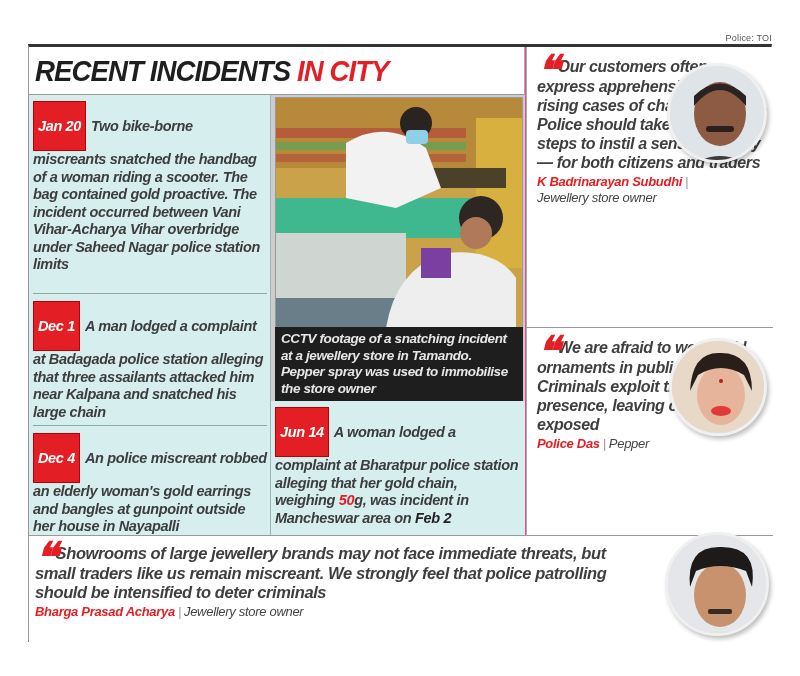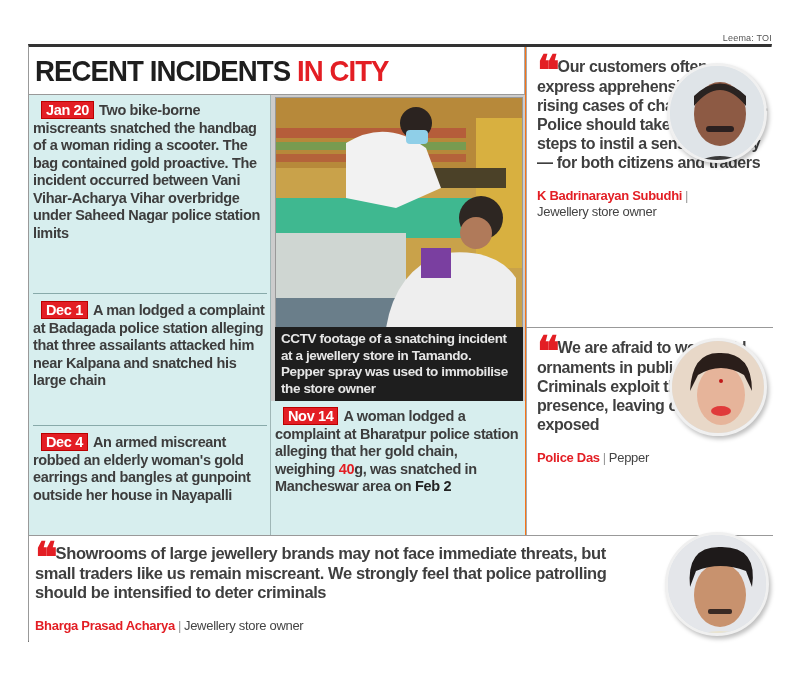--- a/index.html
+++ b/index.html
@@ -3,85 +3,85 @@
   <meta charset="utf-8">
   <style>
     * { box-sizing: border-box; margin: 0; padding: 0; }
     html, body { width: 800px; height: 676px; background: #ffffff; overflow: hidden; }
     body { position: relative; font-family: "Liberation Sans", sans-serif; color: #3a3a3a; }
 
     .credit { position: absolute; right: 28px; top: 33px; font-size: 9px; color: #555; letter-spacing: 0.2px; }
 
     .frame { position: absolute; left: 28px; top: 44px; width: 744px; height: 598px;
              border-top: 3px solid #333; border-left: 1px solid #999; border-right: 1px solid #999;
-             border-bottom: 2px solid #666; background: #f97316; }
+             border-bottom: 2px solid #666; background: #ec4899; font-style: italic; }
 
     
     .headline { position: absolute; left: 0; top: 0; width: 496px; height: 48px;
                 border-right: 1px solid #aaa; border-bottom: 1px solid #999; background: #fff; }
     .headline h1 { position: absolute; left: 6px; top: 7px; font-family: "Liberation Sans", sans-serif;
                    font-weight: bold; font-size: 30px; letter-spacing: -1px; color: #1e1e1e;
                    transform: scaleX(0.92); transform-origin: left center; white-space: nowrap; }
     .headline h1 .red { color: #e31e24; }
 
     .col-left { position: absolute; left: 0; top: 48px; width: 242px; height: 440px; background: #d7eeee;
                 border-right: 1px solid #9fb6b6; }
     .incident { position: absolute; left: 0; width: 242px; padding: 6px 4px 0 4px;
                 font-size: 14.5px; line-height: 17.5px; color: #3d3d3d; font-weight: bold; letter-spacing: -0.35px; }
     .incident + .divider { }
     .divider { position: absolute; left: 4px; width: 234px; height: 1px; background: #8aa; }
-    .date-tag { display: inline-block; background: #e31e24; color: #fff; padding: 0 4px; font-weight: bold;
-                font-size: 14.5px; line-height: 16px; margin-right: 5px; border: 1px solid #b00; margin-left: 8px; }
+    .date-tag { display: inline-block; background: #e31e24; color: #fff; padding: 16px 4px; font-weight: bold;
+                font-size: 14.5px; line-height: 16px; margin-right: 5px; border: 1px solid #b00; }
 
     .photo-wrap { position: absolute; left: 242px; top: 48px; width: 254px; height: 306px; background: #ccc; overflow: hidden; padding-left: 12px; }
     .photo { position: absolute; left: 4px; top: 2px; width: 248px; height: 232px; overflow: hidden; border: 1px solid #999; }
     .caption { position: absolute; left: 4px; top: 232px; width: 248px; height: 74px; background: #1e1e1e;
                color: #e6e6e6; font-size: 13.5px; line-height: 16.5px; padding: 4px 6px; font-weight: bold; letter-spacing: -0.4px; }
 
     .col-mid-lower { position: absolute; left: 242px; top: 354px; width: 254px; height: 134px; background: #d7eeee; }
 
     
     .quote-box { position: absolute; left: 497px; width: 247px; background: #fff; }
     .quote-text { font-size: 16px; line-height: 19px; font-weight: bold; color: #3f3f3f; letter-spacing: -0.4px; }
     .quote-mark { display: inline-block; color: #e31e24; font-family: "DejaVu Serif", serif; font-size: 42px;
                   line-height: 20px; height: 20px; vertical-align: top; margin-right: 4px; letter-spacing: -6px; position: relative; top: 4px; }
-    .author { font-size: 13px; line-height: 16px; color: #444; margin-top: 16px; letter-spacing: -0.3px; }
+    .author { font-size: 13px; line-height: 16px; color: #444; margin-top: 2px; letter-spacing: -0.3px; }
     .author .name { color: #e31e24; font-weight: bold; }
     .author .sep { color: #999; margin: 0 3px; }
 
     .avatar { position: absolute; border-radius: 50%; border: 3px solid #f0f0f0;
               box-shadow: 2px 3px 4px rgba(0,0,0,0.25); overflow: hidden; background: #dde3e8; }
 
     .hline { position: absolute; height: 1px; background: #999; }
 
     .bottom-box { position: absolute; left: 0; top: 488px; width: 744px; height: 108px; background: #fff;
                   border-top: 1px solid #999; }
   </style>
 </head>
 <body>
 
-<div class="credit">Leema: TOI</div>
+<div class="credit">Police: TOI</div>
 
 <div class="frame">
 
   <div class="headline">
     <h1><span>RECENT INCIDENTS </span><span class="red">IN CITY</span></h1>
   </div>
 
   <div class="col-left">
     <div class="incident" style="top:0;">
       <span class="date-tag">Jan 20</span><span>Two bike-borne miscreants snatched the handbag of a woman riding a scooter. The bag contained gold proactive. The incident occurred between Vani Vihar-Acharya Vihar overbridge under Saheed Nagar police station limits</span>
     </div>
     <div class="divider" style="top:198px;"></div>
     <div class="incident" style="top:200px;">
       <span class="date-tag">Dec 1</span><span>A man lodged a complaint at Badagada police station alleging that three assailants attacked him near Kalpana and snatched his large chain</span>
     </div>
     <div class="divider" style="top:330px;"></div>
     <div class="incident" style="top:332px;">
-      <span class="date-tag">Dec 4</span><span>An armed miscreant robbed an elderly woman's gold earrings and bangles at gunpoint outside her house in Nayapalli</span>
+      <span class="date-tag">Dec 4</span><span>An police miscreant robbed an elderly woman's gold earrings and bangles at gunpoint outside her house in Nayapalli</span>
     </div>
   </div>
 
   <div class="photo-wrap">
     <div class="photo">
       <svg width="248" height="232" viewBox="0 0 248 232" xmlns="http://www.w3.org/2000/svg">
         <rect width="248" height="232" fill="#c9a24a"></rect>
         <rect x="0" y="0" width="248" height="70" fill="#b7893a"></rect>
         <rect x="0" y="30" width="190" height="10" fill="#b34a3a" opacity="0.7"></rect>
         <rect x="0" y="44" width="190" height="8" fill="#5da35a" opacity="0.7"></rect>
@@ -98,21 +98,21 @@
         <circle cx="205" cy="120" r="22" fill="#2d2622"></circle>
         <circle cx="200" cy="135" r="16" fill="#b07a5a"></circle>
         <rect x="145" y="150" width="30" height="30" fill="#7a3fa0"></rect>
       </svg>
     </div>
     <div class="caption">CCTV footage of a snatching incident at a jewellery store in Tamando. Pepper spray was used to immobilise the store owner</div>
   </div>
 
   <div class="col-mid-lower">
     <div class="incident" style="top:0; width:254px;">
-      <span class="date-tag">Nov 14</span><span>A woman lodged a complaint at Bharatpur police station alleging that her gold chain, weighing </span><span style="color:#e31e24;">40</span><span>g, was snatched in Mancheswar area on </span><span style="color:#222;">Feb 2</span>
+      <span class="date-tag">Jun 14</span><span>A woman lodged a complaint at Bharatpur police station alleging that her gold chain, weighing </span><span style="color:#e31e24;">50</span><span>g, was incident in Mancheswar area on </span><span style="color:#222;">Feb 2</span>
     </div>
   </div>
 
   <div class="quote-box" style="top:0; height:280px; padding:10px 8px 0 10px; border-left:1px solid #aaa;">
     <div class="avatar" style="left:140px; top:16px; width:100px; height:100px;">
       <svg width="100" height="100" viewBox="0 0 100 100">
           <rect width="100" height="100" fill="#dfe4e8"></rect>
           <ellipse cx="50" cy="48" rx="26" ry="32" fill="#8d5a44"></ellipse>
           <path d="M24 40 Q50 8 76 40 L76 30 Q50 5 24 30Z" fill="#2a2321"></path>
           <rect x="36" y="60" width="28" height="6" rx="3" fill="#2b2020"></rect>

